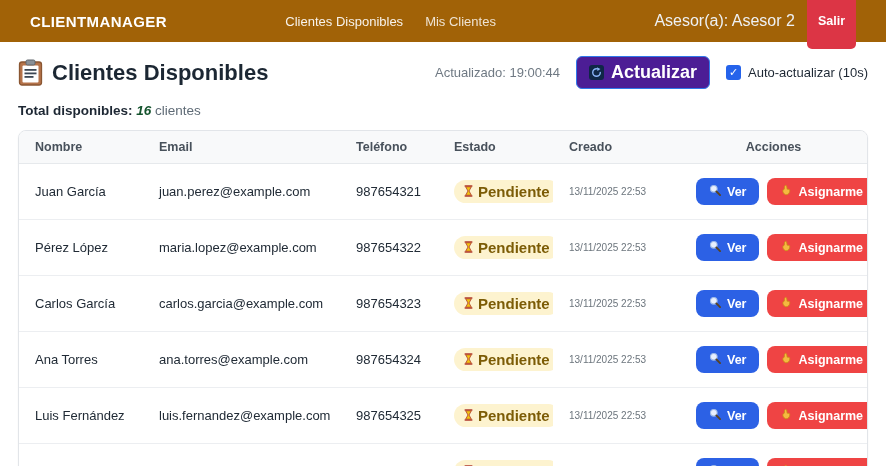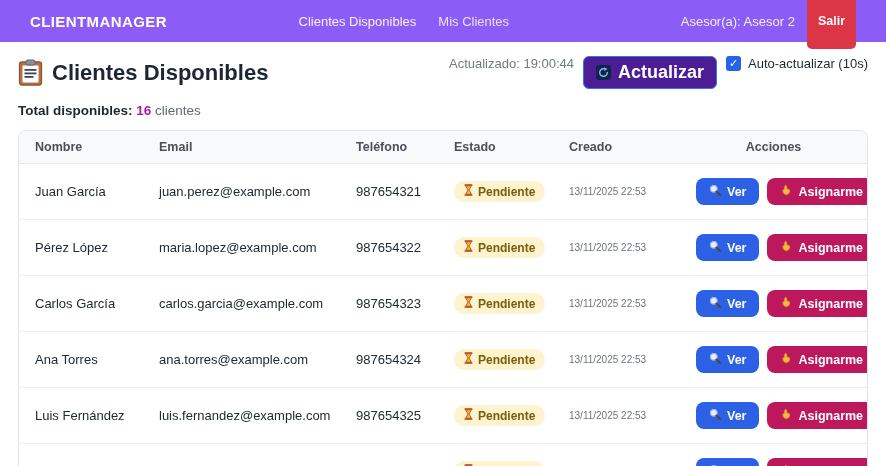--- a/index.html
+++ b/index.html
@@ -6,21 +6,21 @@
   html, body { width: 886px; height: 466px; overflow: hidden; }
   body {
     font-family: "Liberation Sans", "DejaVu Sans", sans-serif;
     background: #ffffff;
     color: #212b36;
   }
 
   
   .navbar {
     height: 42px;
-    background: #8b5cf6;
+    background: #a16207;
     display: flex;
     align-items: center;
     padding: 0 30px;
   }
   .brand {
     color: #ffffff;
     font-size: 15px;
     font-weight: 800;
     letter-spacing: 0.4px;
   }
@@ -37,21 +37,21 @@
     cursor: pointer;
   }
   .nav-link.dim { color: rgba(255,255,255,0.82); }
   .nav-right {
     display: flex;
     align-items: center;
     gap: 12px;
   }
   .advisor {
     color: #eef1f4;
-    font-size: 13px;
+    font-size: 16px;
   }
   .logout-btn {
     background: #dc3545;
     color: #ffffff;
     border: none;
     border-radius: 5px;
     font-size: 12.5px;
     font-weight: 600;
     padding: 21px 11px;
     cursor: pointer;
@@ -67,21 +67,21 @@
     margin-top: 2px;
   }
   .title-wrap { display: flex; align-items: center; gap: 9px; }
   .page-title {
     font-size: 22px;
     font-weight: 700;
     color: #1c2733;
   }
   .clipboard-icon { width: 25px; height: 27px; display: inline-block; }
 
-  .controls { display: flex; align-items: flex-start; gap: 9px; }
+  .controls { display: flex; align-items: center; gap: 16px; }
   .updated {
     color: #6f7983;
     font-size: 13px;
   }
   .refresh-btn {
     display: inline-flex;
     align-items: center;
     gap: 7px;
     background: #4c1d95;
     color: #ffffff;
@@ -115,21 +115,21 @@
     font-size: 11px;
     line-height: 15px;
     text-align: center;
     display: inline-block;
   }
   .auto-refresh-label { font-size: 13px; color: #1d2733; }
 
   
   .summary { margin: 14px 0 12px 0; font-size: 13.5px; color: #5f6b76; }
   .summary .lbl { font-weight: 700; color: #1d2733; }
-  .summary .count { font-weight: 700; color: #a21caf; }
+  .summary .count { font-weight: 700; color: #14532d; font-style: italic; }
 
   
   .table-card {
     border: 1px solid #e2e5e9;
     border-radius: 8px;
     overflow: hidden;
     box-shadow: 0 1px 2px rgba(16,24,40,0.05);
   }
   table { width: 100%; border-collapse: collapse; table-layout: fixed; }
   thead th {
@@ -154,40 +154,40 @@
   td.c-created { font-size: 10px; color: #6c757d; }
 
   .badge {
     display: inline-flex;
     align-items: center;
     gap: 5px;
     background: #fdf3cf;
     color: #7c5c06;
     border-radius: 12px;
     padding: 3px 10px;
-    font-size: 12px;
+    font-size: 15px;
     font-weight: 600;
   }
   .c-actions { text-align: left; }
   .actions-wrap { display: inline-flex; gap: 8px; }
   .btn-ver, .btn-asignar {
     display: inline-flex;
     align-items: center;
     gap: 6px;
     border: none;
     border-radius: 8px;
     color: #ffffff;
     font-size: 12.5px;
     font-weight: 600;
     padding: 6px 13px;
     cursor: pointer;
     font-family: inherit;
   }
   .btn-ver { background: #2c61e5; }
-  .btn-asignar { background: #be185d; align-items: center; }
+  .btn-asignar { background: #ef4444; align-items: center; }
 </style>
 </head>
 <body>
 
 <nav class="navbar">
   <div class="brand">CLIENTMANAGER</div>
   <div class="nav-links">
     <a class="nav-link">Clientes Disponibles</a>
     <a class="nav-link dim">Mis Clientes</a>
   </div>

